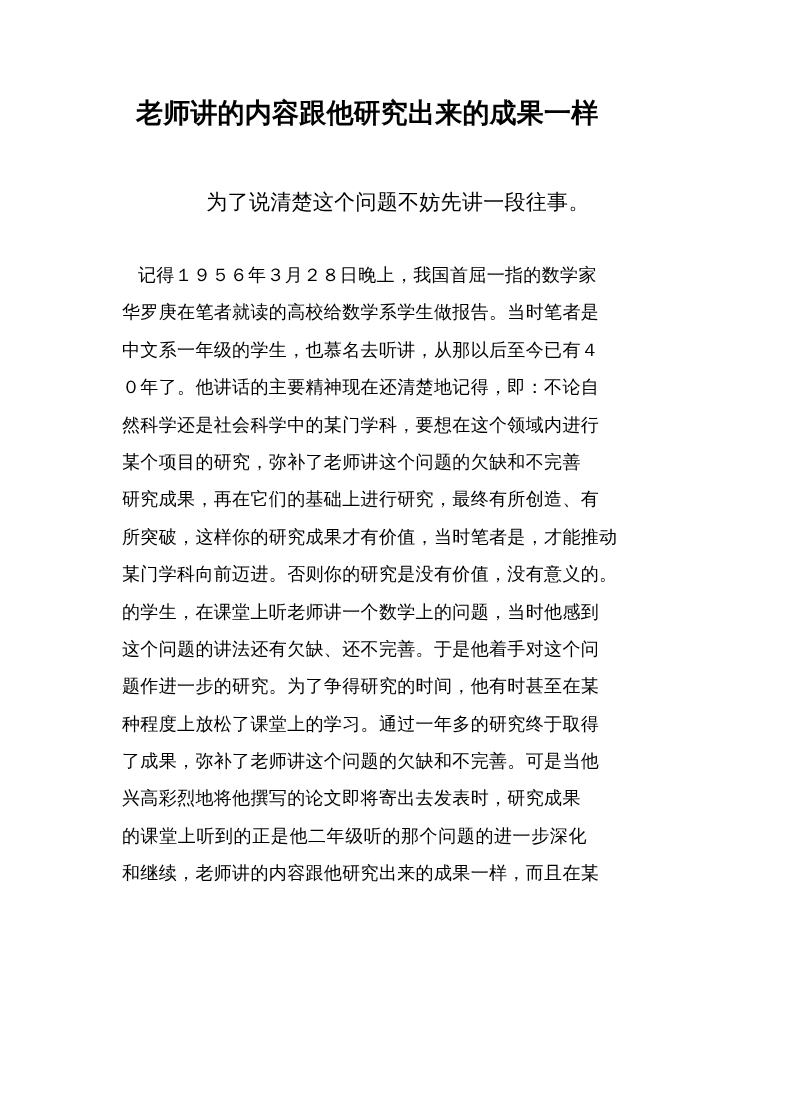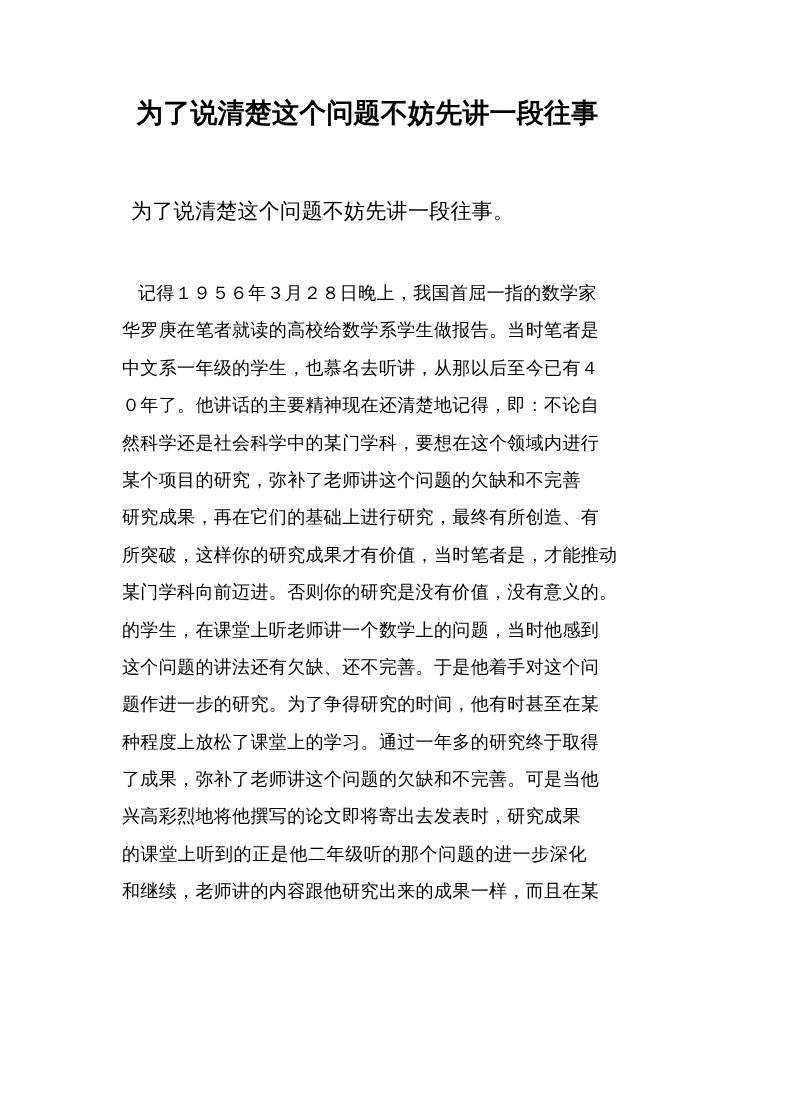--- a/index.html
+++ b/index.html
@@ -36,24 +36,25 @@
     margin: 0;
     padding-top: 96px;
     padding-left: 14px;
     white-space: nowrap;
     font-family: "DejaVu Sans", "Liberation Sans", sans-serif;
     color: #000000;
   }
   .para-intro {
     font-size: 21px;
     line-height: 30px;
-    margin: 9px;
+    margin: 0;
     padding-top: 57px;
     letter-spacing: 0.3px;
     color: #000000;
+    text-align: center;
   }
   .para-body {
     margin: 0;
     padding-top: 39px;
   }
   .body-line {
     font-size: 18px;
     line-height: 37.4px;
     height: 37.4px;
     letter-spacing: 0.35px;
@@ -67,21 +68,21 @@
   .body-line.wide {
     letter-spacing: 0.6px;
   }
 </style>
 </head>
 <body>
 
 <div class="page">
   <div class="content">
 
-    <h1 class="doc-title">为了说清楚这个问题不妨先讲一段往事</h1>
+    <h1 class="doc-title">老师讲的内容跟他研究出来的成果一样</h1>
 
     <p class="para-intro">为了说清楚这个问题不妨先讲一段往事。</p>
 
     <div class="para-body">
       <div class="body-line indent">记得１９５６年３月２８日晚上，我国首屈一指的数学家</div>
       <div class="body-line">华罗庚在笔者就读的高校给数学系学生做报告。当时笔者是</div>
       <div class="body-line">中文系一年级的学生，也慕名去听讲，从那以后至今已有４</div>
       <div class="body-line">０年了。他讲话的主要精神现在还清楚地记得，即：不论自</div>
       <div class="body-line">然科学还是社会科学中的某门学科，要想在这个领域内进行</div>
       <div class="body-line">某个项目的研究，弥补了老师讲这个问题的欠缺和不完善</div>

